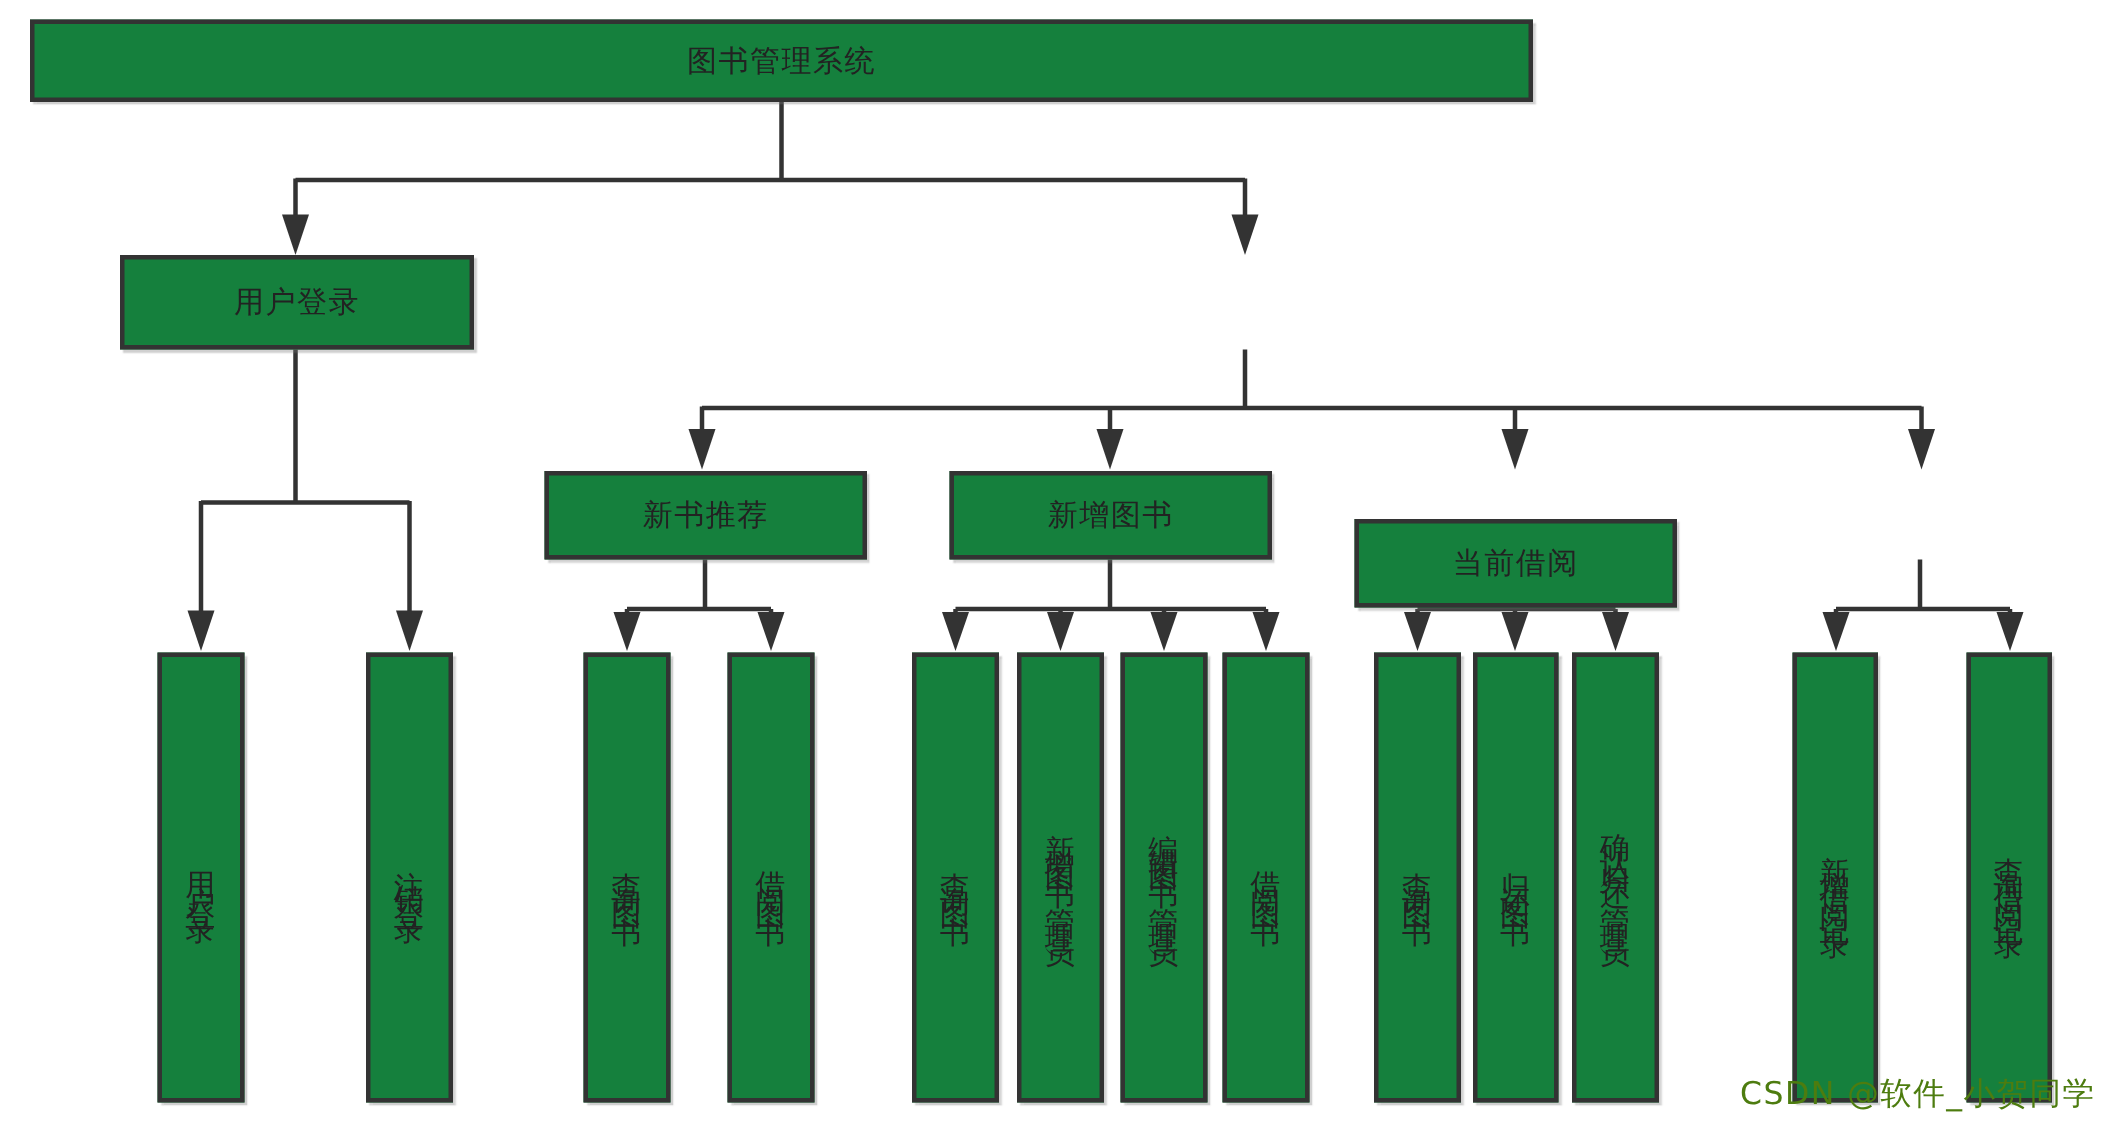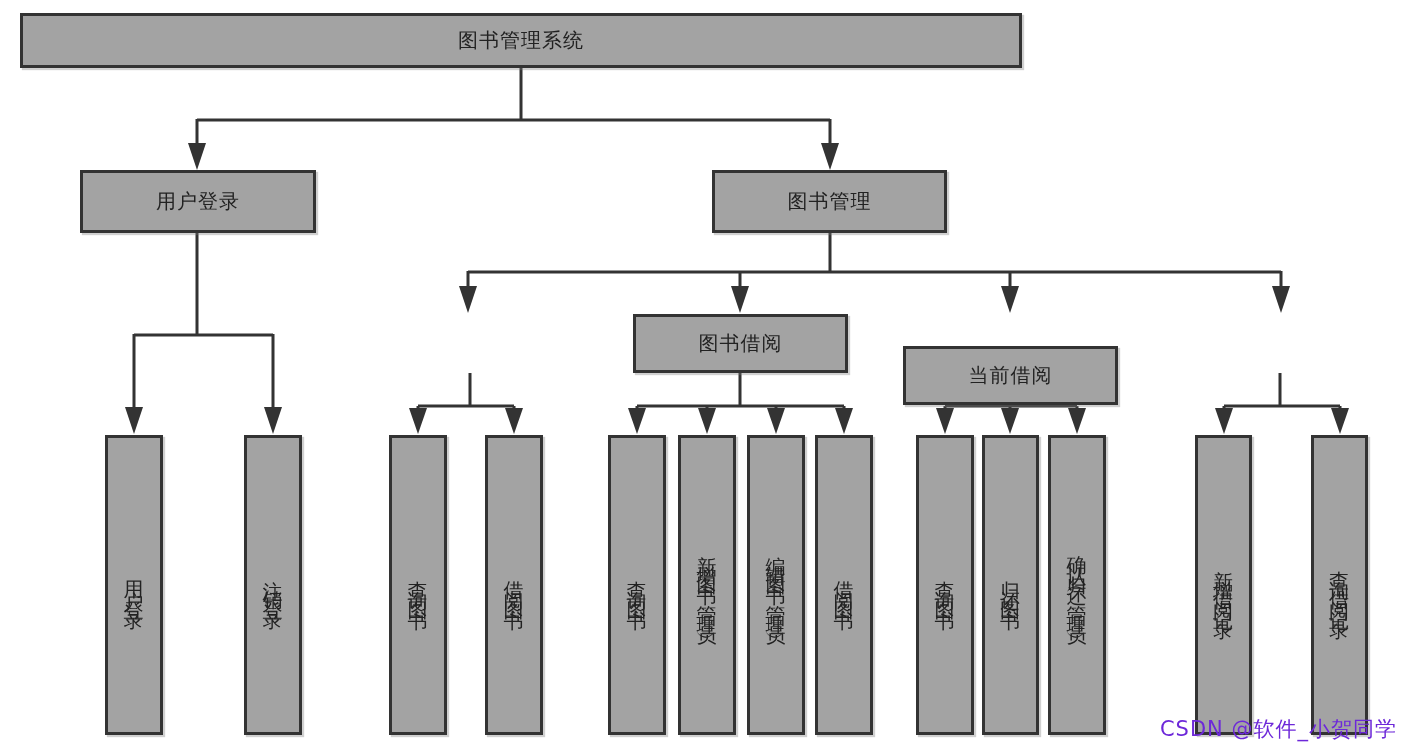--- a/index.html
+++ b/index.html
@@ -4,33 +4,33 @@
 <style>
   html,body{margin:0;padding:0;}
   body{
     width:1405px;height:747px;position:relative;background:#ffffff;
     font-family:"DejaVu Sans","Liberation Sans",sans-serif;
     overflow:hidden;
   }
   #stage{position:absolute;left:0;top:0;width:1405px;height:747px;}
   svg.connectors{position:absolute;left:0;top:0;z-index:0;pointer-events:none;}
   .node{
-    position:absolute;z-index:1;background:#a3a3a3;
+    position:absolute;z-index:1;background:#15803d;
     border:3px solid #333333;box-sizing:border-box;
     display:flex;align-items:center;justify-content:center;
     color:#222222;font-size:20px;letter-spacing:1px;
     box-shadow:2px 2px 1px rgba(120,120,120,0.35);
   }
   .v-node .label{
     writing-mode:vertical-rl;text-orientation:mixed;
     letter-spacing:10px;font-size:20px;line-height:1;white-space:nowrap;
   }
   .watermark{
     position:absolute;right:8px;bottom:4px;z-index:2;
-    color:#6d28d9;font-size:21px;letter-spacing:1px;
+    color:#4d7c0f;font-size:21px;letter-spacing:1px;
   }
 </style>
 </head>
 <body>
 
 <div id="stage">
 
   <svg class="connectors" width="1405" height="747" viewBox="0 0 1405 747">
     <g stroke="#333333" stroke-width="3" fill="none">
 
@@ -78,26 +78,26 @@
     </g>
   </svg>
 
   <div class="node" style="left:20px;top:13px;width:1002px;height:55px;">
     <span class="label">图书管理系统</span>
   </div>
 
   <div class="node" style="left:80px;top:170px;width:236px;height:63px;">
     <span class="label">用户登录</span>
   </div>
-  <div class="node" style="left:712px;top:170px;width:235px;height:63px;">
-    <span class="label">图书管理</span>
+
+  <div class="node" style="left:363px;top:314px;width:215px;height:59px;">
+    <span class="label">新书推荐</span>
   </div>
-
   <div class="node" style="left:633px;top:314px;width:215px;height:59px;">
-    <span class="label">图书借阅</span>
+    <span class="label">新增图书</span>
   </div>
   <div class="node" style="left:903px;top:314px;width:215px;height:59px;margin-top:32px;">
     <span class="label">当前借阅</span>
   </div>
 
   <div class="node v-node" style="left:105px;top:435px;width:58px;height:300px;">
     <span class="label">用户登录</span>
   </div>
   <div class="node v-node" style="left:244px;top:435px;width:58px;height:300px;">
     <span class="label">注销登录</span>

